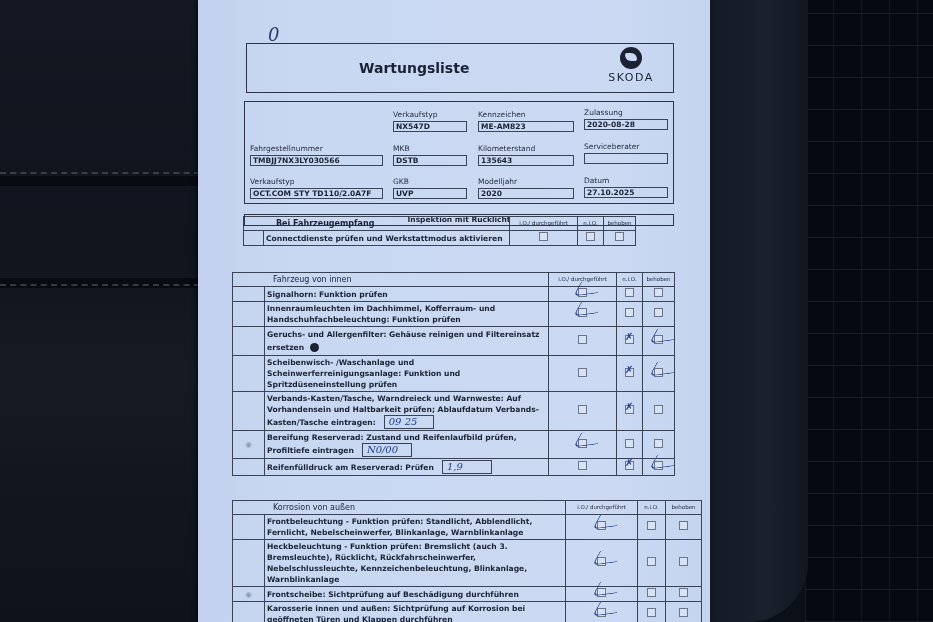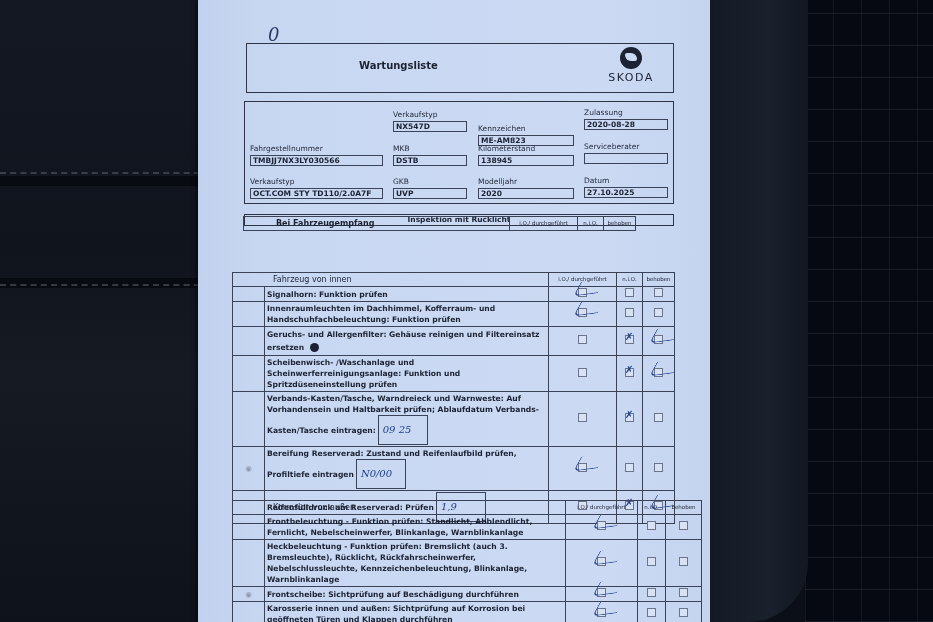--- a/index.html
+++ b/index.html
@@ -27,21 +27,21 @@
       repeating-linear-gradient(90deg, rgba(60,66,80,.25) 0 1px, transparent 1px 28px);
   }
   .paper {
     position:absolute; left:198px; top:0; width:512px; height:622px;
     background:linear-gradient(90deg,#c2d2ee 0%,#c9d8f2 20%,#cbd9f3 80%,#c4d4ef 100%);
     box-shadow:-2px 0 4px rgba(0,0,0,.5);
   }
   .paper-inner { position:absolute; left:0; top:0; width:100%; height:100%; }
   .box { position:absolute; border:1.5px solid #2d3446; box-sizing:border-box; }
   .title-box { left:48px; top:43px; width:428px; height:50px; }
-  .title { position:absolute; left:112px; top:16px; font-weight:bold; font-size:10px; color:#1b2233; }
+  .title { position:absolute; left:112px; top:16px; font-weight:bold; font-size:14px; color:#1b2233; }
   .logo { position:absolute; right:12px; top:3px; width:60px; text-align:center; }
   .logo-circle { width:22px; height:22px; border-radius:50%; background:#1b2233; margin:0 auto; position:relative; }
   .logo-circle::after { content:""; position:absolute; left:5px; top:6px; width:12px; height:8px; background:#cbd9f3; border-radius:2px 6px 2px 6px; }
   .logo-text { font-size:11px; letter-spacing:1.5px; color:#1b2233; margin-top:2px; }
   .info-box { left:46px; top:101px; width:430px; height:103px; }
   .info-cell { position:absolute; }
   .info-label { font-size:7.5px; color:#1f2638; white-space:nowrap; }
   .info-value {
     margin-top:2px; height:11px; border:1px solid #3b4358; box-sizing:border-box;
     font-size:7.5px; font-weight:bold; color:#1b2233; padding:0 2px; line-height:9px; white-space:nowrap; overflow:hidden;
@@ -62,21 +62,21 @@
   .checkbox {
     display:inline-block; width:7px; height:7px; border:1px solid #6b748a; background:#d8e2f5; position:relative;
   }
   .checkbox.ticked::after {
     content:""; position:absolute; left:-1px; top:-9px; width:22px; height:14px;
     border-bottom:1.4px solid #1f3d8a; border-left:1.4px solid #1f3d8a; transform:skewX(-35deg) rotate(-8deg);
     border-radius:0 0 0 6px;
   }
   .checkbox.crossed::after { content:"✗"; position:absolute; left:-1px; top:-5px; font-size:10px; color:#1f3d8a; font-weight:normal; }
   .hw {
-    display:inline-block; border:1px solid #3a4257; padding:8px 4px; margin-left:2px;
+    display:inline-block; border:1px solid #3a4257; padding:0 4px; margin-left:8px;
     font-family:"DejaVu Serif", serif; font-style:italic; font-weight:normal; color:#1f3d8a; font-size:10px; line-height:12px; min-width:40px;
   }
   .dot { display:inline-block; width:9px; height:9px; border-radius:50%; background:#1b2233; margin-left:6px; vertical-align:middle; }
   .handmark { position:absolute; color:#2d3c66; font-family:"DejaVu Serif", serif; font-style:italic; }
 </style>
 </head>
 <body>
 
 <div class="seat-left">
   <div class="seam" style="top:176px"></div>
@@ -97,40 +97,40 @@
         <div class="logo-circle"></div>
         <div class="logo-text">SKODA</div>
       </div>
     </div>
 
     <div class="box info-box">
       <div class="info-cell" style="left:148px;top:8px;width:74px">
         <div class="info-label">Verkaufstyp</div>
         <div class="info-value">NX547D</div>
       </div>
-      <div class="info-cell" style="left:233px;top:22px;width:96px">
+      <div class="info-cell" style="left:233px;top:8px;width:96px">
         <div class="info-label">Kennzeichen</div>
         <div class="info-value">ME-AM823</div>
       </div>
       <div class="info-cell" style="left:339px;top:6px;width:84px">
         <div class="info-label">Zulassung</div>
         <div class="info-value">2020-08-28</div>
       </div>
 
       <div class="info-cell" style="left:5px;top:42px;width:133px">
         <div class="info-label">Fahrgestellnummer</div>
         <div class="info-value">TMBJJ7NX3LY030566</div>
       </div>
       <div class="info-cell" style="left:148px;top:42px;width:74px">
         <div class="info-label">MKB</div>
         <div class="info-value">DSTB</div>
       </div>
       <div class="info-cell" style="left:233px;top:42px;width:96px">
         <div class="info-label">Kilometerstand</div>
-        <div class="info-value">138945</div>
+        <div class="info-value">135643</div>
       </div>
       <div class="info-cell" style="left:339px;top:40px;width:84px">
         <div class="info-label">Serviceberater</div>
         <div class="info-value"></div>
       </div>
 
       <div class="info-cell" style="left:5px;top:75px;width:133px">
         <div class="info-label">Verkaufstyp</div>
         <div class="info-value">OCT.COM STY TD110/2.0A7F</div>
       </div>
@@ -157,20 +157,27 @@
           <col style="width:68px">
           <col style="width:26px">
           <col style="width:32px">
         </colgroup>
       <tbody>
           <tr class="hdr">
         <td colspan="2" style="padding-left:32px;font-weight:bold">Bei Fahrzeugempfang</td>
         <td class="colh">i.O./ durchgeführt</td>
         <td class="colh">n.i.O.</td>
         <td class="colh">behoben</td>
+      </tr>
+      <tr>
+        <td class="mk"></td>
+        <td>Connectdienste prüfen und Werkstattmodus aktivieren</td>
+        <td class="cb"><span class="checkbox"></span></td>
+        <td class="cb"><span class="checkbox"></span></td>
+        <td class="cb"><span class="checkbox"></span></td>
       </tr>
     </tbody>
       </table>
 
     <table class="chk" style="left:34px;top:272px;width:443px">
       <colgroup>
           <col style="width:32px">
           <col>
           <col style="width:68px">
           <col style="width:26px">

